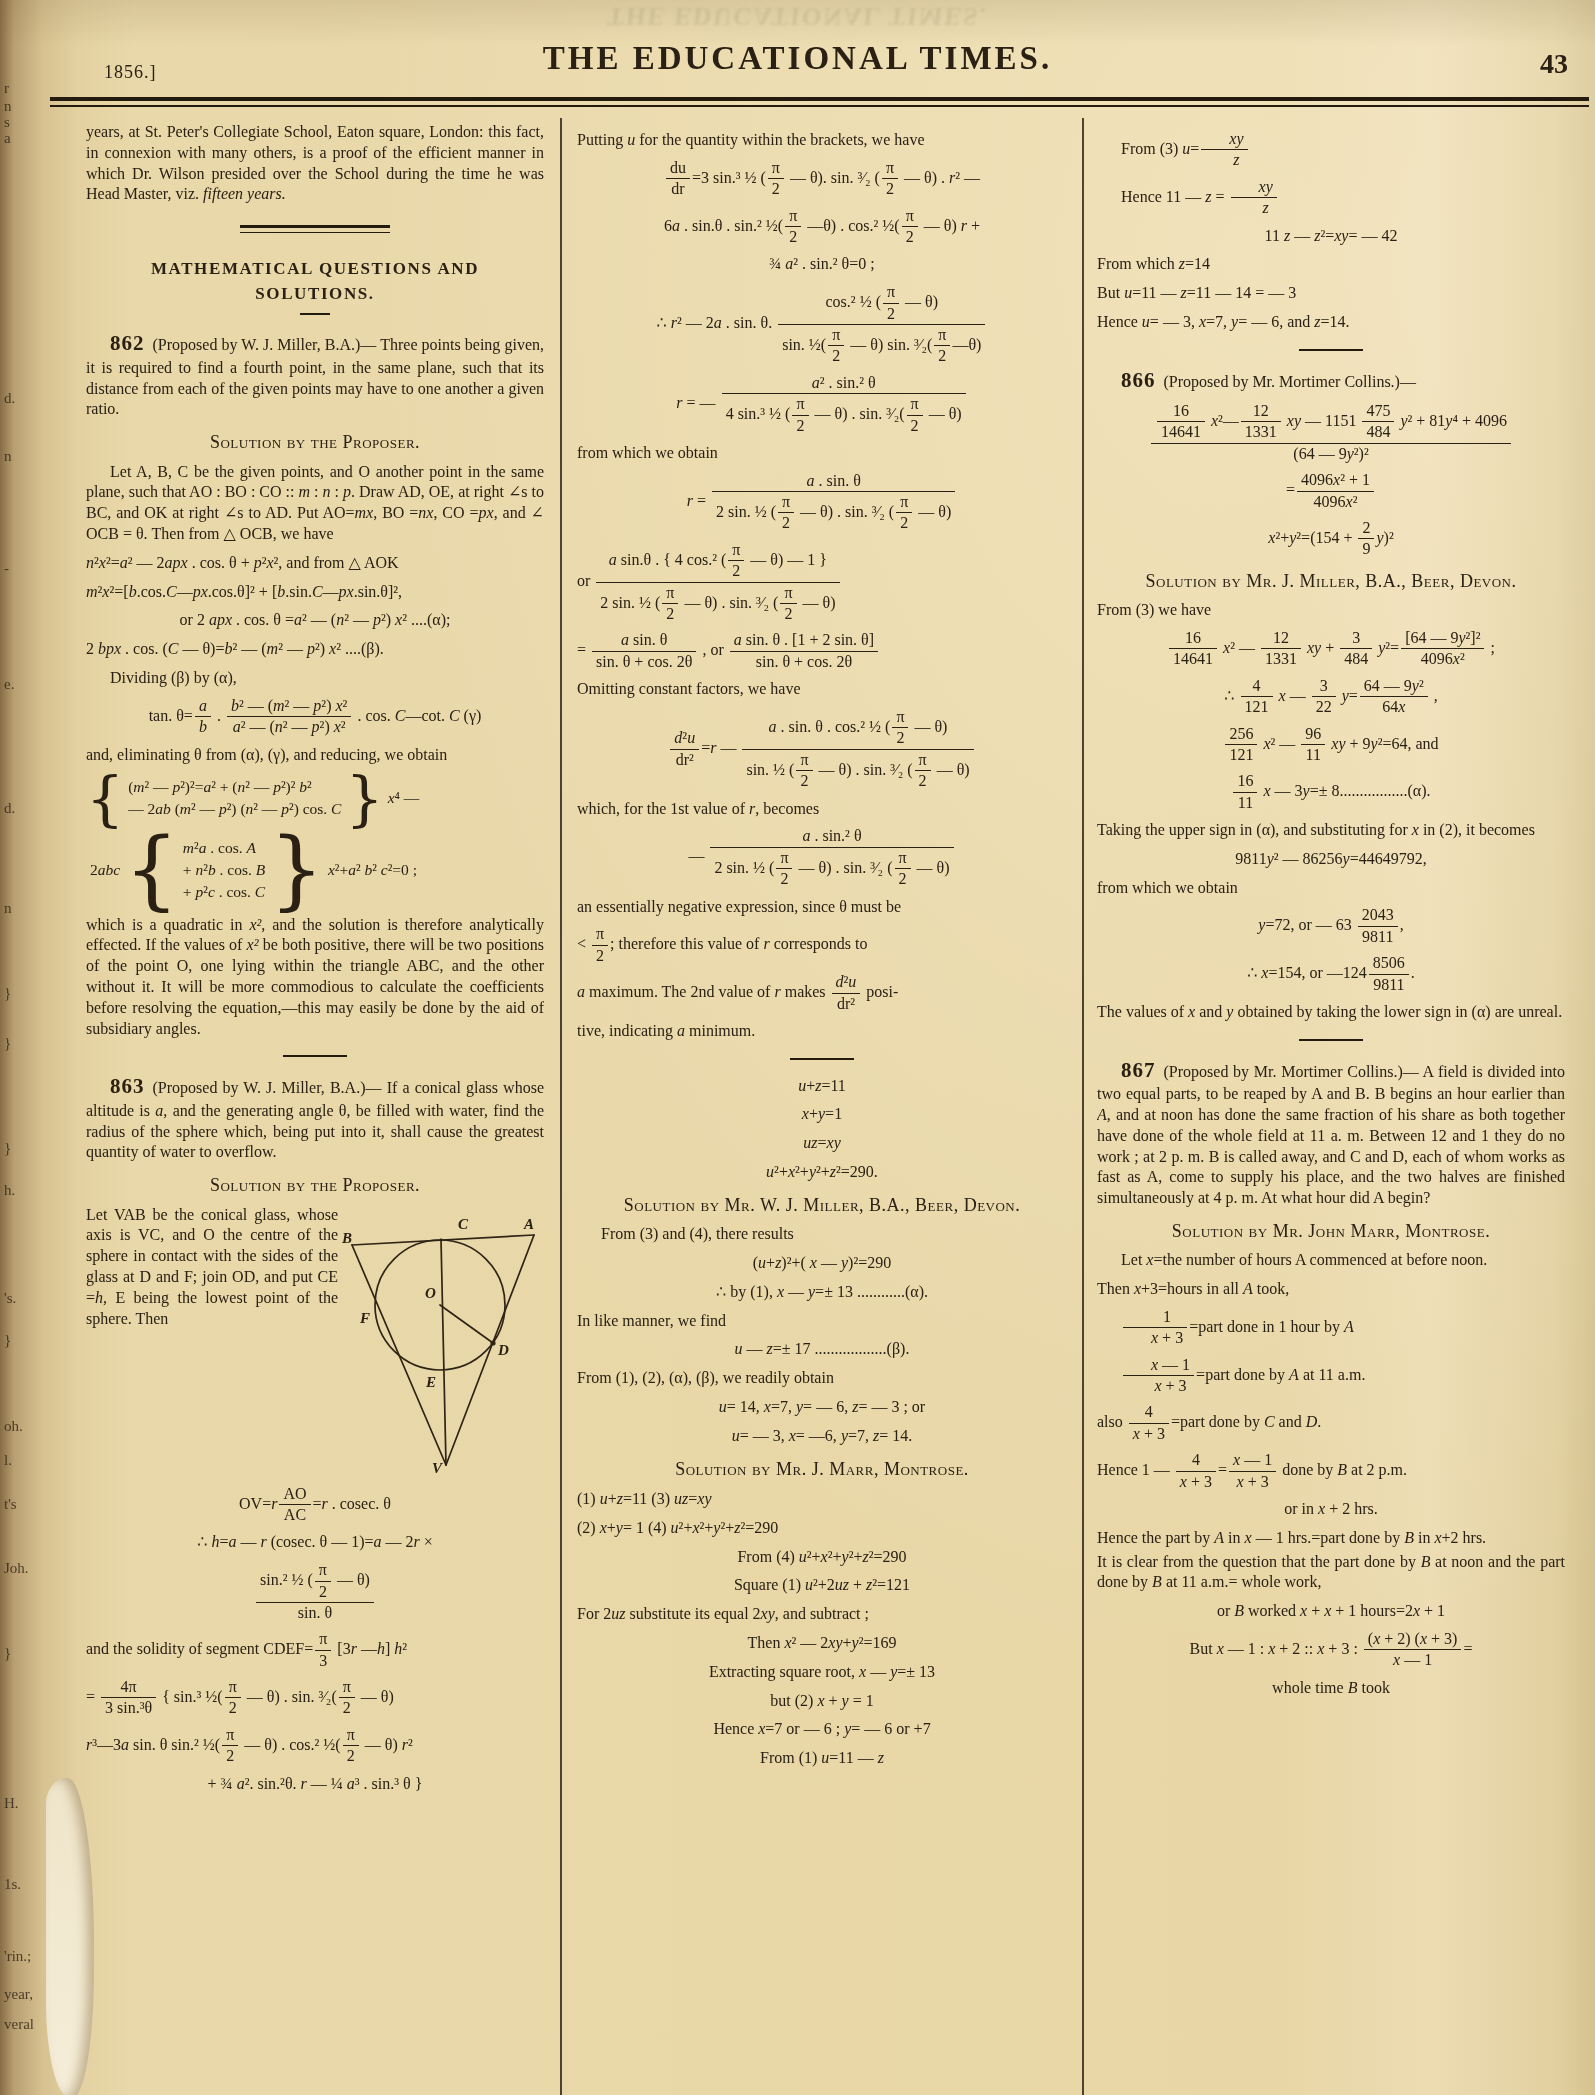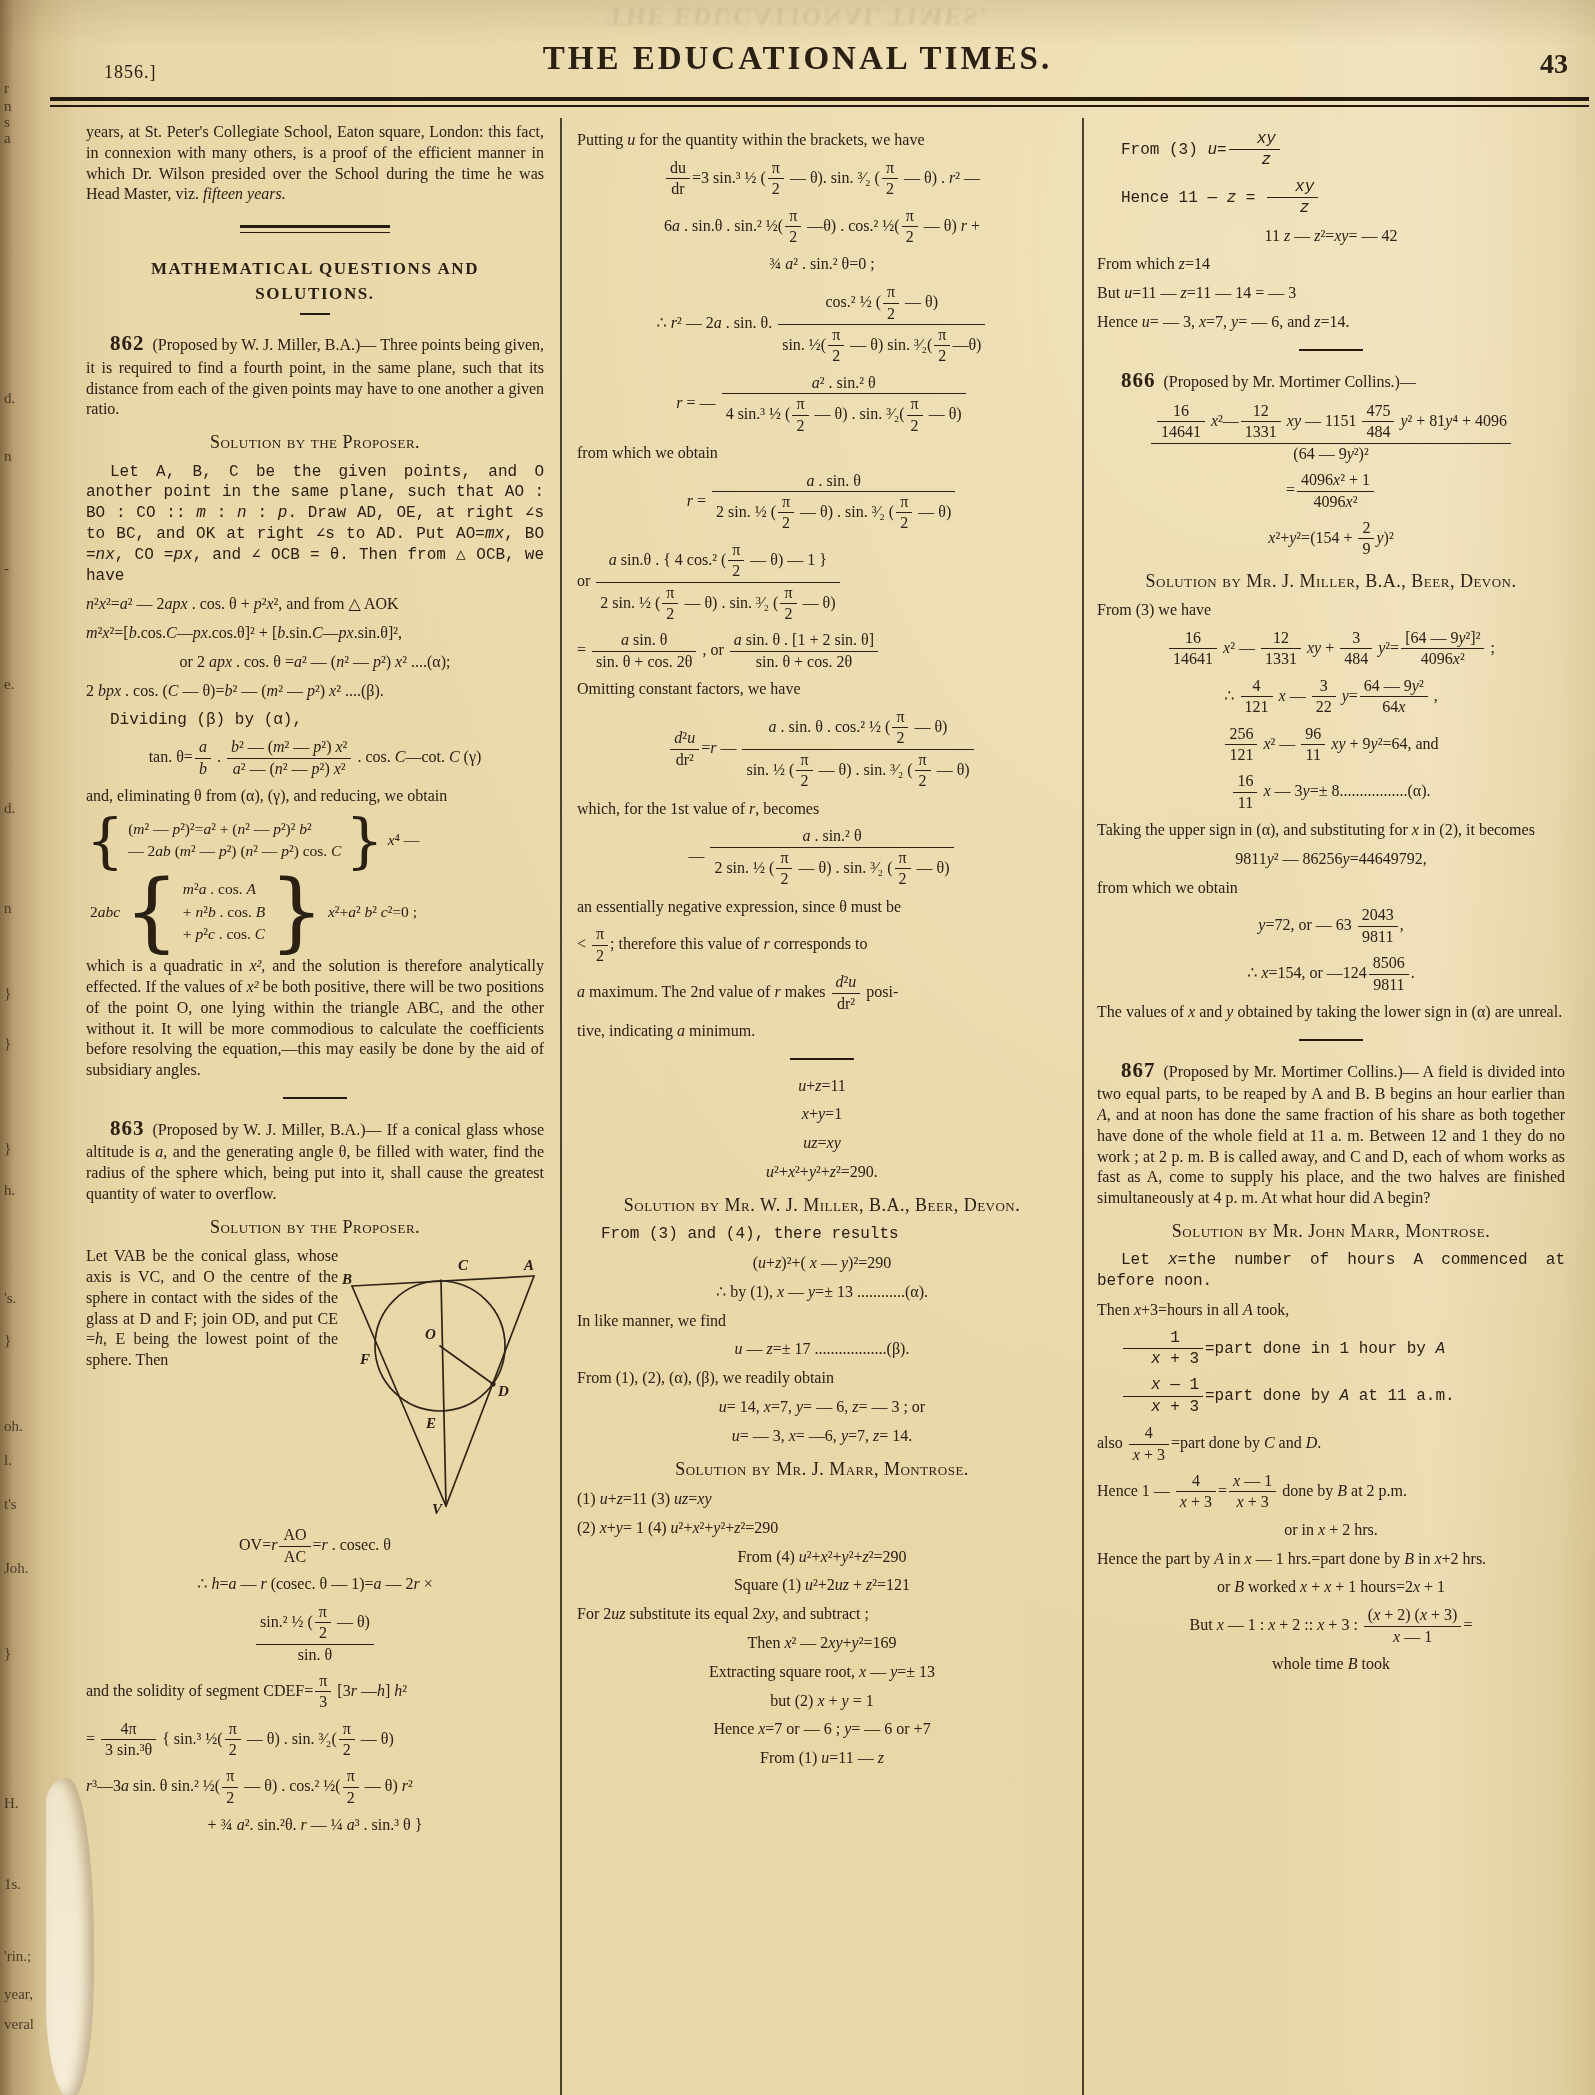--- a/index.html
+++ b/index.html
@@ -25,21 +25,21 @@
     background:linear-gradient(180deg,#efe5ca,#f5edd8);
     border-radius:42% 55% 45% 50% / 8% 52% 40% 30%;
     box-shadow:inset -7px 0 11px rgba(128,98,48,.42);}
   .mfrag{position:absolute;left:4px;font-size:15px;color:rgba(50,38,22,.82);}
   
   .col{position:absolute;top:122px;bottom:0;overflow:hidden;font-size:16px;line-height:1.3;text-align:left;}
   #col1{left:86px;width:458px;}
   #col2{left:577px;width:490px;}
   #col3{left:1097px;width:468px;}
   .para{margin:0 0 3px 0;text-align:justify;}
-  .ind{text-indent:24px;font-family:Liberation Mono, monospace;}
+  .ind{text-indent:24px;}
   .q{margin-top:15px;text-indent:24px;}
   .qnum{font-size:21px;font-weight:bold;letter-spacing:1px;padding-right:8px;}
   .sc{font-variant:small-caps;text-align:center;margin:11px 0 7px 0;letter-spacing:.5px;font-size:18px;}
   .mqwrap{margin:24px 0 10px 0;}
   .mqhead{text-align:center;font-weight:bold;font-size:17px;letter-spacing:1.6px;line-height:1.45;}
   .dash{width:30px;height:2px;background:#241a0e;margin:7px auto 0 auto;}
   .fm{margin:8px 0;}
   .fc{text-align:center;}
   .fl{text-align:left;}
   .rule-s{width:64px;height:2px;background:#241a0e;margin:16px auto;}
@@ -245,16 +245,17 @@
     <p class="para q"><span class="qnum">867</span>(Proposed by Mr. Mortimer Collins.)— A field is divided into two equal parts, to be reaped by A and B.  B begins an hour earlier than <i>A</i>, and at noon has done the same fraction of his share as both together have done of the whole field at 11 a. m.  Between 12 and 1 they do no work ; at 2 p. m. B is called away, and C and D, each of whom works as fast as A, come to supply his place, and the two halves are finished simultaneously at 4 p. m.   At what hour did A begin?</p>
     <p class="sc">Solution by Mr. John Marr, Montrose.</p>
     <p class="para ind">Let <i>x</i>=the number  of hours A commenced at before noon.</p>
     <div class="fm fl">Then <i>x</i>+3=hours in all <i>A</i> took,</div>
     <div class="fm fl ind"><span class="fr"><span class="nu">1</span><span class="de"><i>x</i> + 3</span></span>=part done in 1 hour by <i>A</i></div>
     <div class="fm fl ind"><span class="fr"><span class="nu"><i>x</i> — 1</span><span class="de"><i>x</i> + 3</span></span>=part done by <i>A</i> at 11 a.m.</div>
     <div class="fm fl">also <span class="fr"><span class="nu">4</span><span class="de"><i>x</i> + 3</span></span>=part done by <i>C</i> and <i>D</i>.</div>
     <div class="fm fl">Hence 1 — <span class="fr"><span class="nu">4</span><span class="de"><i>x</i> + 3</span></span>=<span class="fr"><span class="nu"><i>x</i> — 1</span><span class="de"><i>x</i> + 3</span></span> done  by <i>B</i> at 2 p.m.</div>
     <div class="fm fc">or in <i>x</i> + 2 hrs.</div>
     <p class="para">Hence the part by <i>A</i> in <i>x</i> — 1 hrs.=part done by <i>B</i> in <i>x</i>+2 hrs.</p>
+    <p class="para">It is clear from the question that the part done by <i>B</i> at noon and the part done<i> </i>by <i>B</i> at 11 a.m.= whole work,</p>
     <div class="fm fc">or <i>B</i> worked <i>x</i> + <i>x</i> + 1 hours=2<i>x</i> + 1</div>
     <div class="fm fc">But <i>x</i> — 1 : <i>x</i> + 2 :: <i>x</i> + 3 : <span class="fr"><span class="nu">(<i>x</i> + 2) (<i>x</i> + 3)</span><span class="de"><i>x</i> — 1</span></span>=</div>
     <div class="fm fc">whole time <i>B</i> took</div>
   </div>
 
 </body></html>

